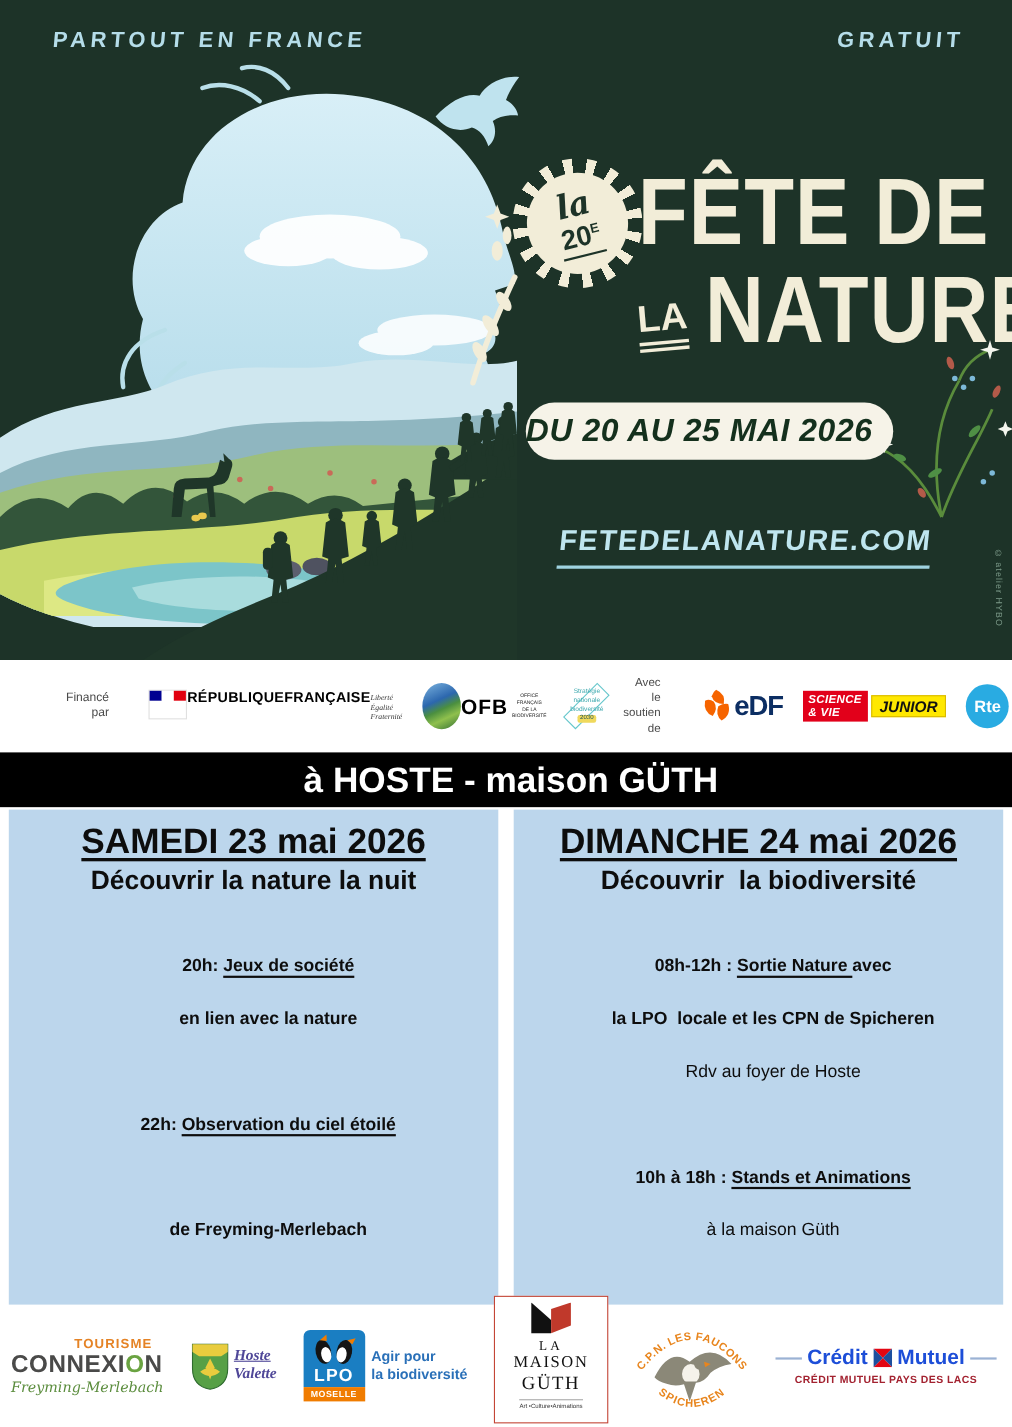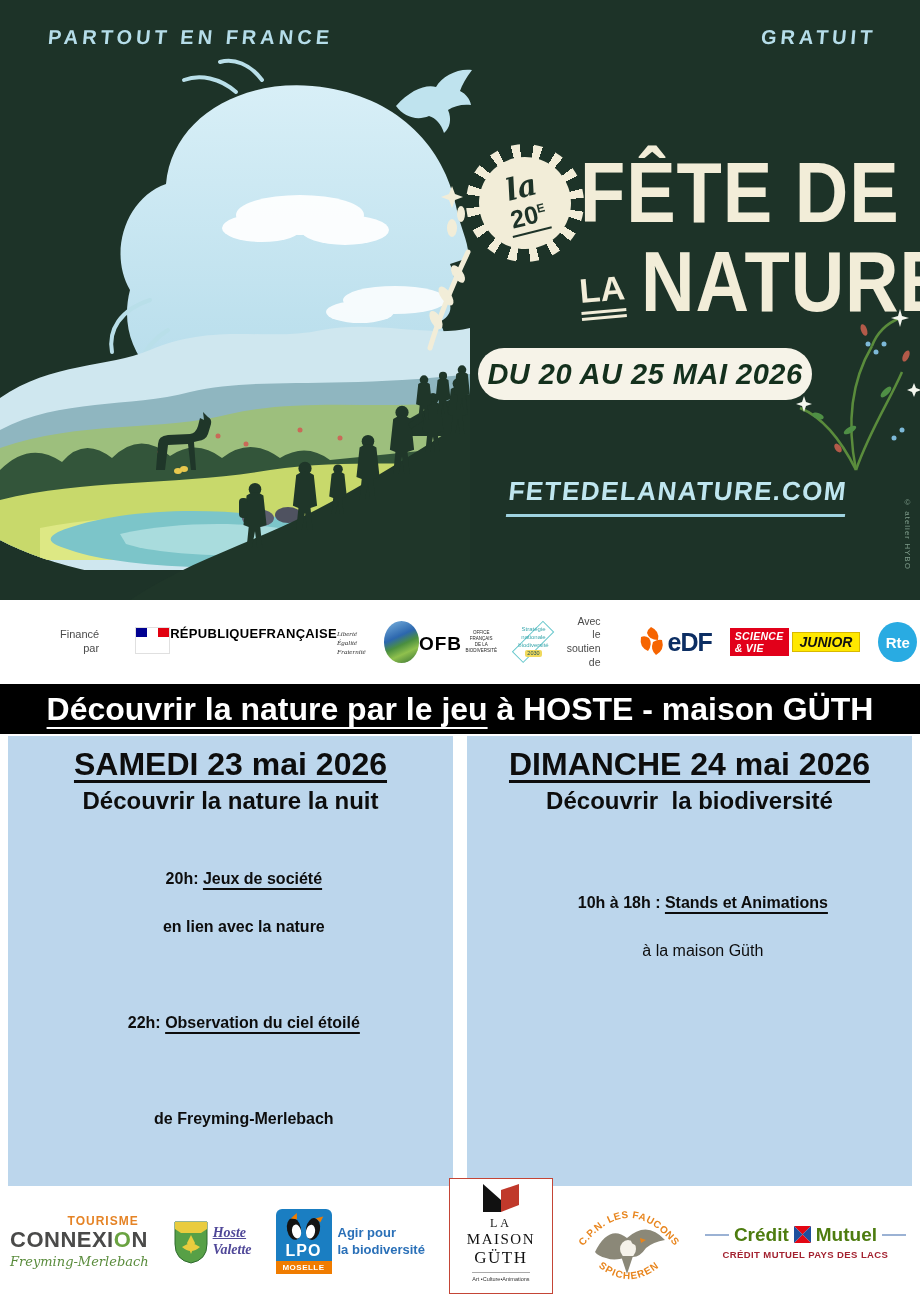--- a/index.html
+++ b/index.html
@@ -13,21 +13,21 @@
   .badge-rays{position:absolute;inset:0;border-radius:50%;background:repeating-conic-gradient(#f2edd8 0deg 9deg,transparent 9deg 22.5deg)}
   .badge-inner{position:absolute;left:13px;top:13px;width:92px;height:92px;border-radius:50%;background:#f2edd8;color:#1d3328;display:flex;flex-direction:column;align-items:center;justify-content:center;line-height:1}
   .badge-la{font-family:"DejaVu Serif",serif;font-style:italic;font-size:30px;font-weight:bold}
   .badge-num{font-size:25px;font-weight:800;border-bottom:2px solid #1d3328;padding:2px 2px 3px}
   .badge-num sup{font-size:12px}
   .fdn{position:absolute;left:580px;top:150px;color:#f2edd8;font-weight:800}
   .fdn-l1{font-size:78px;line-height:.98;letter-spacing:1px;transform:scale(.95,1.1);transform-origin:left top}
   .fdn-l2{display:flex;align-items:flex-end;gap:16px;margin-top:22px}
   .fdn-la{font-size:34px;line-height:1;border-bottom:9px double #f2edd8;padding-bottom:4px;transform:rotate(-5deg);margin-bottom:4px}
   .fdn-nature{font-size:78px;line-height:.95;letter-spacing:1px;transform:scale(.95,1.1);transform-origin:left bottom}
-  .pill{position:absolute;left:478px;top:348px;width:334px;height:52px;border-radius:27px;background:#f6f3e8;display:flex;align-items:center;justify-content:center}
+  .pill{position:absolute;left:478px;top:366px;width:334px;height:52px;border-radius:27px;background:#f6f3e8;display:flex;align-items:center;}
   .pill span{font-size:29px;font-weight:800;font-style:italic;color:#14301d;letter-spacing:.5px}
   .site{position:absolute;left:508px;top:476px;font-size:26px;font-weight:800;color:#bfe6ef;letter-spacing:1.5px;transform:skewX(-6deg);border-bottom:3px solid #9fd3e0;padding-bottom:7px}
   .credit{position:absolute;right:8px;top:498px;writing-mode:vertical-rl;font-size:8px;color:#7d9b8a;letter-spacing:1px}
   
   .sponsors{height:84px;background:#fff;display:flex;align-items:center;padding:0 20px;gap:18px;box-sizing:border-box}
   .fin{width:58px;margin-left:40px;text-align:right;font-size:11px;color:#4a4a4a;line-height:1.25}
   .vdiv{width:1px;height:56px;background:#9a9a9a}
   .rf{display:flex;flex-direction:row}
   .rf-flag{display:flex;margin-bottom:3px;border:1px solid #e0e0e0;width:33px}
   .rf-flag i{width:11px;height:9px;display:block}
@@ -84,21 +84,21 @@
   .lpo-tag{color:#2a70b8;font-weight:800;font-size:13px;line-height:1.25;text-align:left}
   .mg{width:104px;height:116px;background:#fff;border:1.5px solid #c44536;display:flex;flex-direction:column;align-items:center;padding:5px 4px;box-sizing:border-box;align-self:flex-start;margin-top:-8px}
   .mg-la{font-family:"Liberation Serif",serif;font-size:12px;letter-spacing:3px;margin-top:2px;color:#111}
   .mg-maison{font-family:"Liberation Serif",serif;font-size:15px;letter-spacing:1.5px;color:#111}
   .mg-guth{font-family:"Liberation Serif",serif;font-size:17px;letter-spacing:1.5px;color:#111}
   .mg-sub{font-size:5.5px;color:#333;margin-top:4px;border-top:1px solid #aaa;padding-top:3px}
   .pol{width:92px;height:92px;border-radius:50%;background:#3a2147;position:relative;display:flex;align-items:flex-end;justify-content:center;overflow:hidden}
   .pol svg{position:absolute;top:6px;left:6px}
   .pol-name{color:#e8e2f0;font-size:16px;letter-spacing:1px;margin-bottom:7px;position:relative}
   .cm{display:flex;flex-direction:column;align-items:center;margin-right:4px}
-  .cm-top{display:flex;align-items:center;gap:5px;font-size:19px;font-weight:800;color:#4d7c0f}
+  .cm-top{display:flex;align-items:center;gap:5px;font-size:19px;font-weight:800;color:#1d4ed8}
   .cm-line{width:24px;height:2px;background:#9bb2d4}
   .cm-sub{font-size:9.5px;font-weight:800;color:#a32230;letter-spacing:.4px;margin-top:3px}
 </style>
 </head>
 <body>
 
 <div class="hero">
   <svg class="hero-art" width="920" height="600" viewBox="0 0 920 600">
     <defs>
       <linearGradient id="sky" x1="0" y1="0" x2="0" y2="1">
@@ -322,21 +322,21 @@
     <span class="y27-mark">✚</span>
     <div class="y27-box">
       <svg width="34" height="10" viewBox="0 0 34 10">
           <path d="M3 8 q12 -8 28 -5" stroke="#fff" stroke-width="2" fill="none"></path>
         </svg>
       <span>2027</span>
     </div>
   </div>
 </div>
 
-<div class="banner"><span class="u">Découvrir la nature par le jeu</span><span> à HOSTE - maison GÜTH</span></div>
+<div class="banner"><span> à HOSTE - maison GÜTH</span></div>
 
 <div class="cols">
 
   <div class="panel">
     <div class="p-title">SAMEDI 23 mai 2026</div>
     <div class="p-sub">Découvrir la nature la nuit</div>
     <div class="g1"></div>
     <div class="ev">
       <span>20h: </span><span class="u">Jeux de société</span><br>
       <span>en lien avec la nature</span>
@@ -347,20 +347,25 @@
       <br>
       <span>de Freyming-Merlebach</span>
     </div>
 
   </div>
 
   <div class="panel">
     <div class="p-title">DIMANCHE 24 mai 2026</div>
     <div class="p-sub">Découvrir  la biodiversité</div>
     <div class="g1"></div>
+    <div class="ev">
+      <span>08h-12h : </span><span class="u">Sortie Nature </span><span>avec</span><br>
+      <span>la LPO  locale et les CPN de Spicheren</span><br>
+      <span class="reg">Rdv au foyer de Hoste</span>
+    </div>
     <div class="g2"></div>
     <div class="ev">
       <span>10h à 18h : </span><span class="u">Stands et Animations</span><br>
       <span class="reg">à la maison Güth</span><br>
       
     </div>
 
   </div>
 </div>
 

